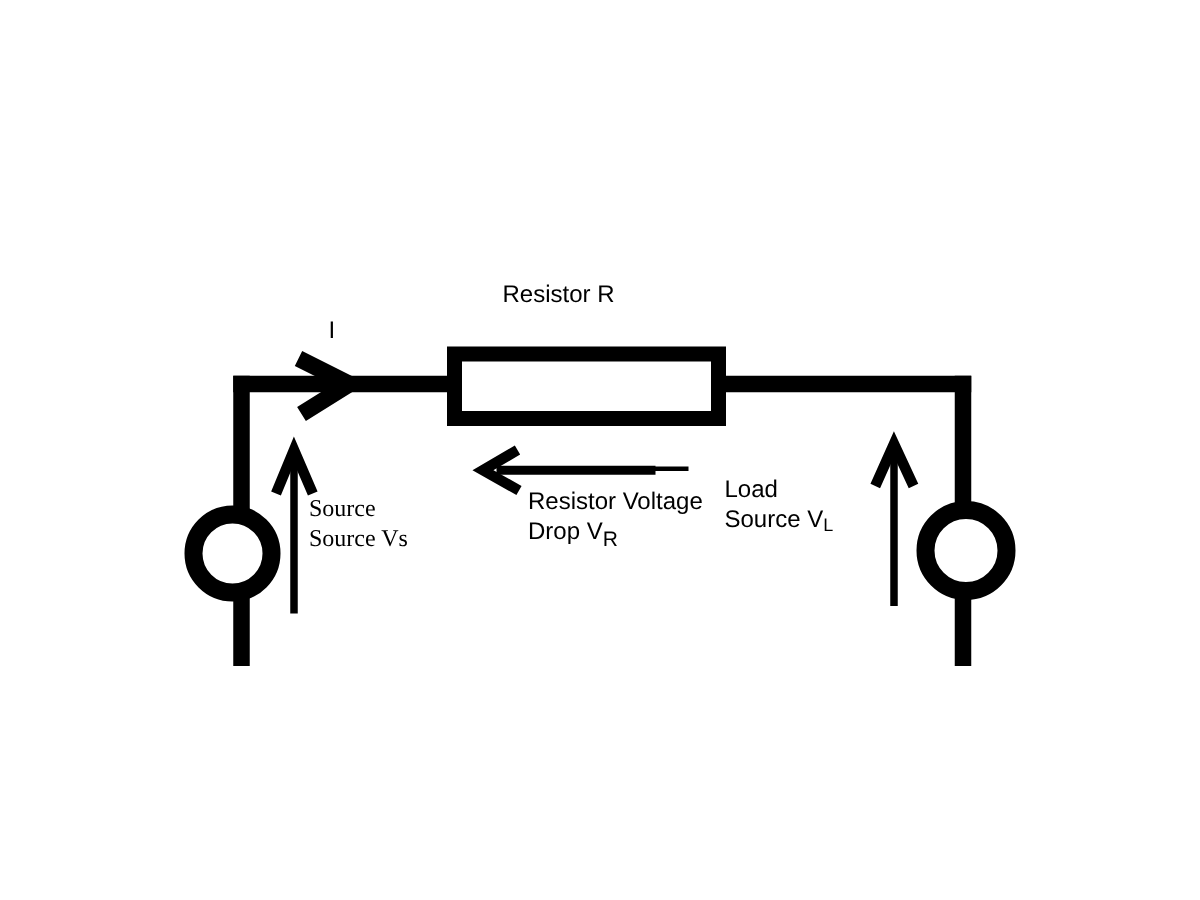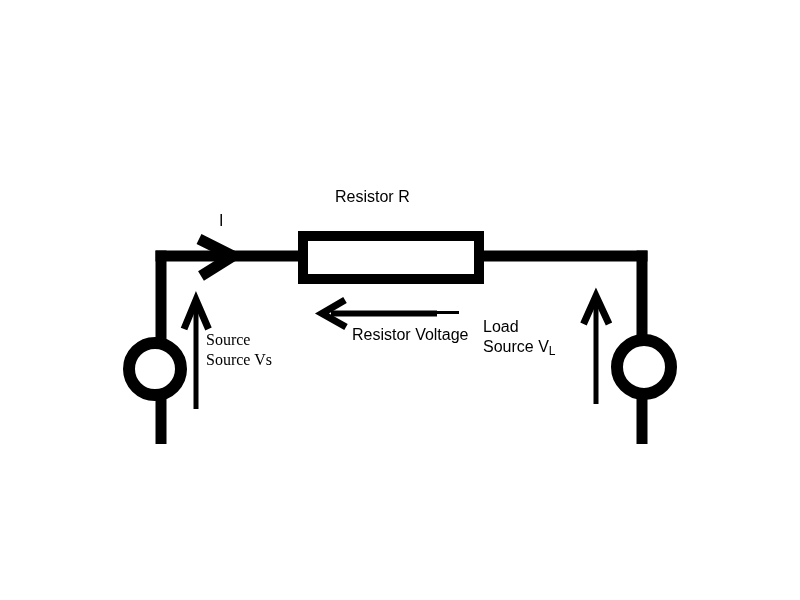--- a/index.html
+++ b/index.html
@@ -88,20 +88,21 @@
 
   <div class="label" style="left:219px; top:211px;">I</div>
 
   <div class="label" style="left:206px; top:330px;font-family:Liberation Serif, serif;">
     <div>Source</div>
     <div>Source Vs</div>
   </div>
 
   <div class="label" style="left:352px; top:325px;">
     <div>Resistor Voltage</div>
+    <div><span>Drop V</span><span class="sub-r">R</span></div>
   </div>
 
   <div class="label" style="left:483px; top:317px;">
     <div>Load</div>
     <div><span>Source V</span><span class="sub-l">L</span></div>
   </div>
 
 </div>
 
 </body></html>

